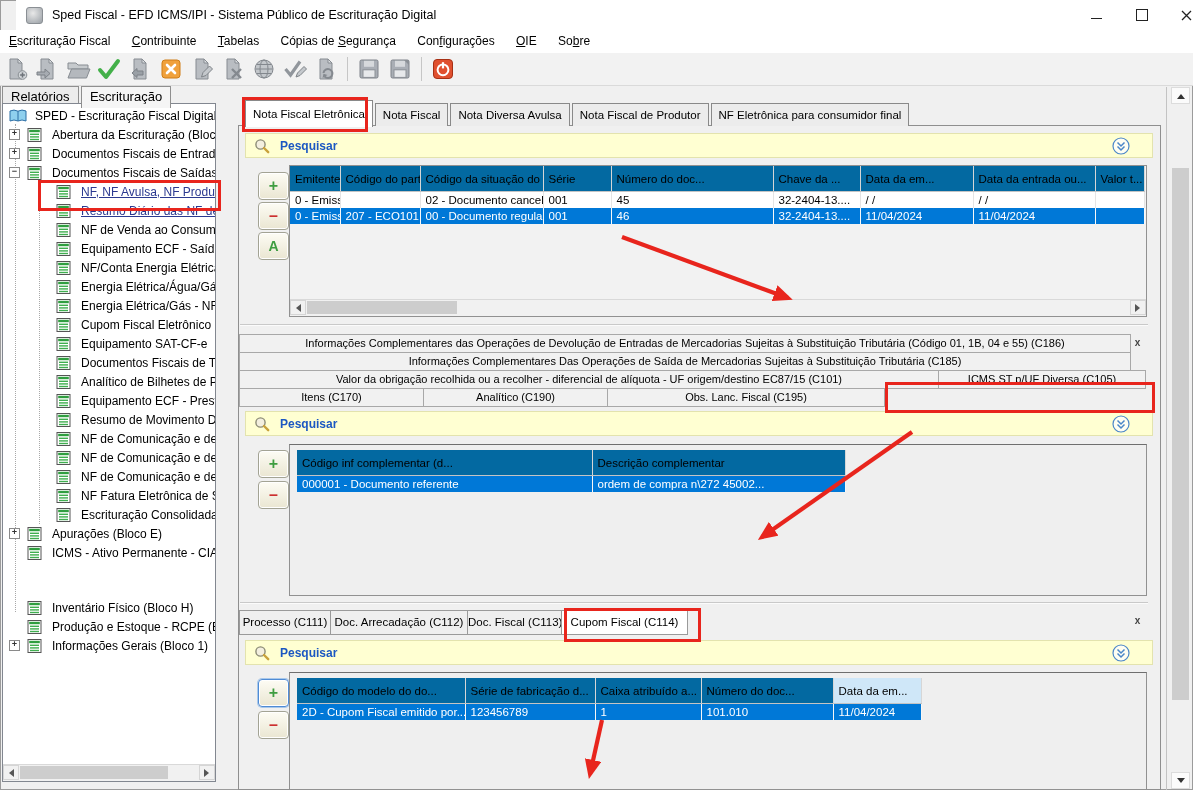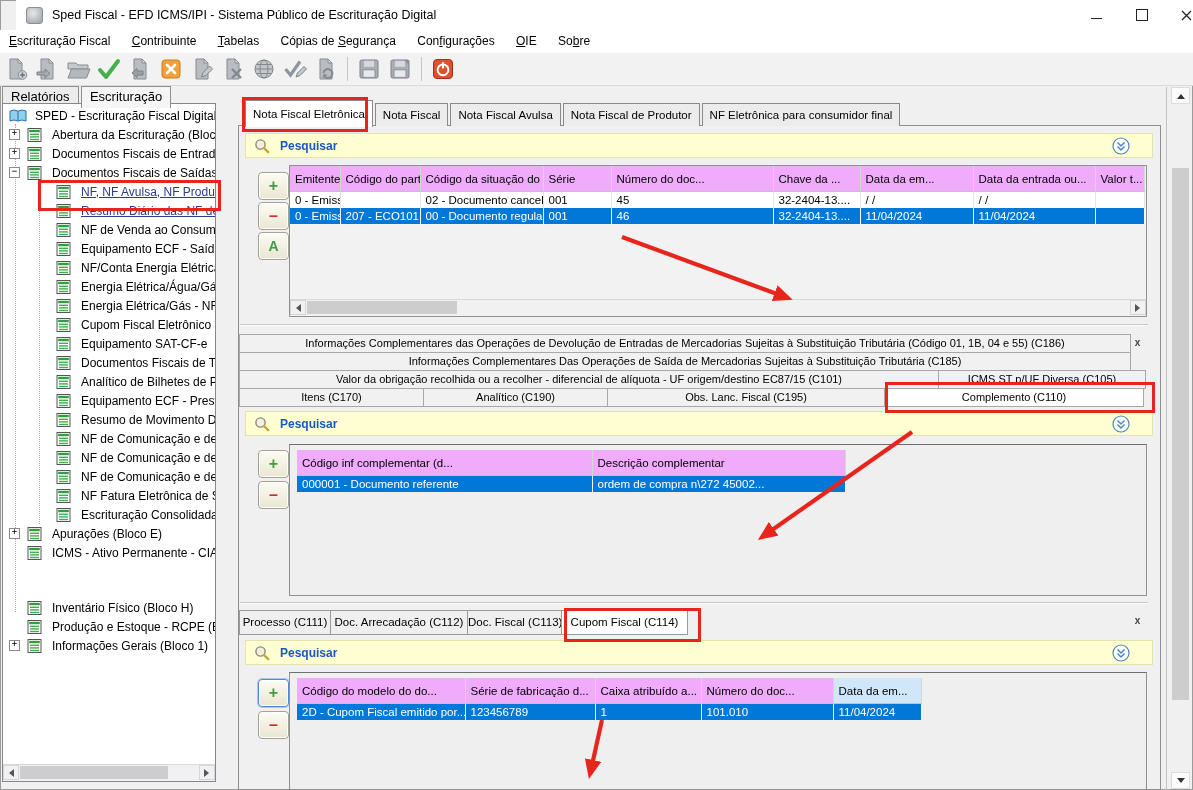--- a/index.html
+++ b/index.html
@@ -58,21 +58,21 @@
   .dtab{border:1px solid #898989;border-bottom:none;background:#ececec;font-size:11.5px;padding:4px 7px;margin-right:2px;white-space:nowrap;height:14px;line-height:14px}
   .dtab.active{background:#fff;padding:6px 7px;height:14px;margin-bottom:-1px;z-index:5;position:relative}
   
   .sbar{position:absolute;left:245px;width:908px;height:25px;background:#ffffd2;border:1px solid #e3e3ae;box-sizing:border-box;display:flex;align-items:center}
   .sbar .mag{margin-left:8px;width:16px;height:16px;flex:none}
   .sbar .lbl{margin-left:10px;font-weight:bold;color:#1b57c2;font-size:12px}
   .sbar .chev{position:absolute;right:22px;top:3px;width:18px;height:18px}
   
   .gridbox{position:absolute;border:1px solid #919191;background:#f2f2f2;box-sizing:border-box;overflow:hidden}
   table.grid{border-collapse:collapse;table-layout:fixed;font-size:11.5px;background:transparent}
-  table.grid th{background:#f0abfc;font-weight:normal;text-align:left;padding:5px 5px;border-right:1px solid #d6d6d6;border-bottom:1px solid #c4c4c4;white-space:nowrap;overflow:hidden;height:15px}
+  table.grid th{background:#0369a1;font-weight:normal;text-align:left;padding:5px 5px;border-right:1px solid #d6d6d6;border-bottom:1px solid #c4c4c4;white-space:nowrap;overflow:hidden;height:15px}
   table.grid th.sorted{background:#cfe7f8}
   table.grid td{background:#fff;padding:1px 5px;border-right:1px solid #e4e4e4;white-space:nowrap;overflow:hidden;height:14px;font-size:11.5px}
   table.grid tr.sel td{background:#0078d7;color:#fff;border-right:1px solid rgba(255,255,255,.45)}
   table.grid td.r{text-align:left}
   
   .gbtn{position:absolute;width:31px;height:28px;box-sizing:border-box;border:1px solid #a3a394;border-radius:4px;background:linear-gradient(#fdfcf4,#eae6d2);box-shadow:inset 0 0 0 1px #fff;display:flex;align-items:center;justify-content:center;font-weight:bold;font-size:16px}
   .gbtn.plus{color:#3e9d40}
   .gbtn.minus{color:#cc2f2f}
   .gbtn.selall{color:#3e9d40;font-size:14px}
   .gbtn.focused{border-color:#4f8bd5;box-shadow:inset 0 0 0 1px #fff,0 0 0 1px #a9c8ea}
@@ -521,21 +521,21 @@
     <div class="scrbtn" style="left:196px">
         <div class="tri-r"></div>
       </div>
   </div>
 </div>
 
 <div class="abs" id="main-border"></div>
 <div class="abs" id="doc-tabs">
     <div class="dtab active">Nota Fiscal Eletrônica</div>
     <div class="dtab">Nota Fiscal</div>
-    <div class="dtab">Nota Fiscal Avulsa</div>
+    <div class="dtab">Nota Diversa Avulsa</div>
     <div class="dtab">Nota Fiscal de Produtor</div>
     <div class="dtab">NF Eletrônica para consumidor final</div>
   </div>
 
 <div class="sbar" style="top:133px">
   <svg class="mag" viewBox="0 0 16 16">
       <circle cx="6.5" cy="6.5" r="4.6" fill="#f3efdf" stroke="#8b8b76" stroke-width="1.4"></circle>
       <path d="M10 10l4.2 4.2" stroke="#c9a23c" stroke-width="2.4" stroke-linecap="round"></path>
     </svg>
   <span class="lbl">Pesquisar</span>
@@ -623,21 +623,20 @@
       <div class="mtab" style="width: 892px;">Informações Complementares Das Operações de Saída de Mercadorias Sujeitas à Substituição Tributária (C185)</div>
     </div>
     <div class="mtrow" style="top: 370px;">
       <div class="mtab" style="width: 700px;">Valor da obrigação recolhida ou a recolher - diferencial de alíquota - UF origem/destino EC87/15 (C101)</div>
       <div class="mtab" style="width: 208px;">ICMS ST p/UF Diversa (C105)</div>
     </div>
     <div class="mtrow" style="top: 388px;">
       <div class="mtab" style="width: 185px;">Itens (C170)</div>
       <div class="mtab" style="width: 185px;">Analítico (C190)</div>
       <div class="mtab" style="width: 278px;">Obs. Lanc. Fiscal (C195)</div>
-      <div class="mtab active" style="width: 260px;">Complemento (C110)</div>
     </div>
   </div>
 <div class="closex" style="left:1130px;top:336px">x</div>
 
 <div class="sbar" style="top:411px">
   <svg class="mag" viewBox="0 0 16 16">
       <circle cx="6.5" cy="6.5" r="4.6" fill="#f3efdf" stroke="#8b8b76" stroke-width="1.4"></circle>
       <path d="M10 10l4.2 4.2" stroke="#c9a23c" stroke-width="2.4" stroke-linecap="round"></path>
     </svg>
   <span class="lbl">Pesquisar</span>

